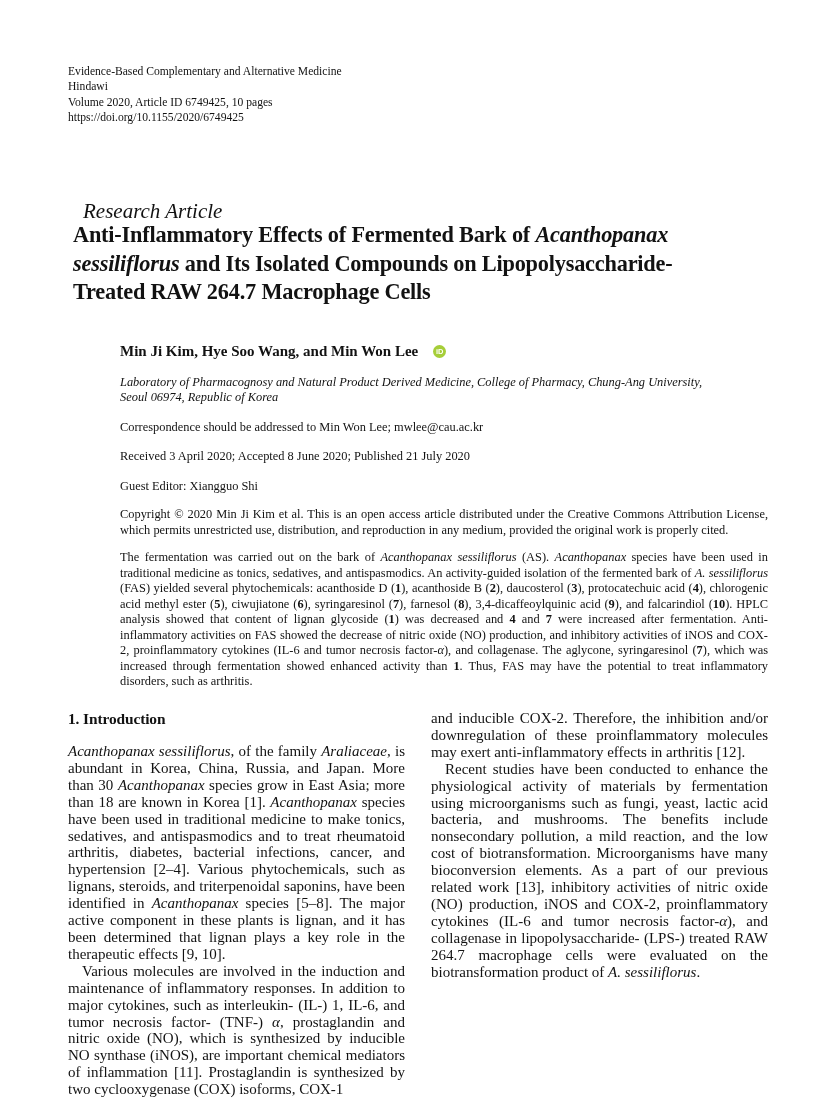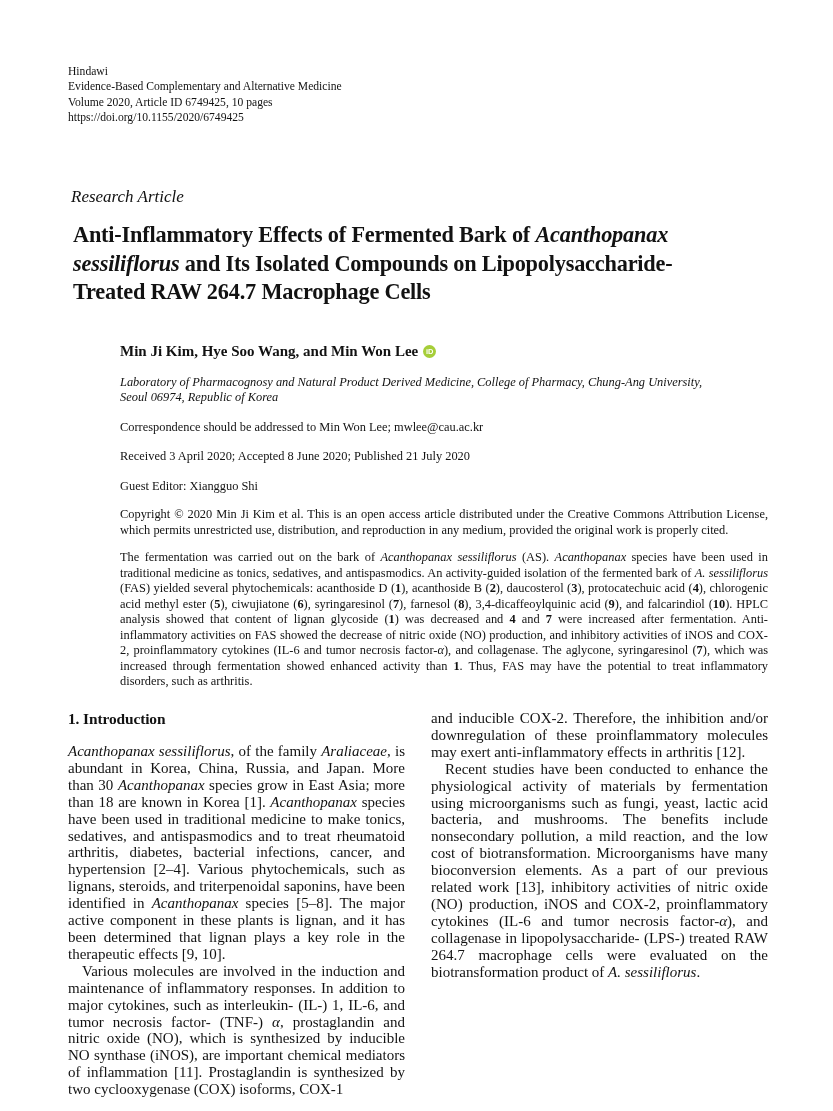--- a/index.html
+++ b/index.html
@@ -13,35 +13,35 @@
   }
   
   .journal-header{
     position:absolute;top:64px;left:68px;
     font-size:11.6px;line-height:15.4px;
   }
   .journal-header a{color:inherit;text-decoration:none;margin-top:20px;}
   
   .article-type{
     position:absolute;top:183px;left:67px;
-    font-size:17px;font-style:italic;font-weight:400;margin:4px;
+    font-size:21px;font-style:italic;font-weight:400;margin:16px;
   }
   .article-title{
     position:absolute;top:215px;left:67px;width:720px;
     font-size:22.3px;line-height:28.6px;font-weight:700;margin:6px;
     letter-spacing:-0.2px;
   }
   
   .front-matter{
     position:absolute;top:344px;left:120px;width:648px;
     font-size:12.4px;line-height:15.5px;
   }
   .authors{
     font-size:15px;font-weight:700;margin:0 0 15px 0;
-    display:flex;align-items:center;gap:5px;
+    display:flex;align-items:center;gap:15px;
   }
   .orcid{
     display:inline-flex;align-items:center;justify-content:center;
     width:13px;height:13px;border-radius:50%;
     background:#a6ce39;color:#ffffff;
     font-family:"Liberation Sans","DejaVu Sans",sans-serif;
     font-size:7.5px;font-weight:700;cursor:pointer;
   }
   .affiliation{font-style:italic;margin:0 0 14px 0;}
   .correspondence{margin:0 0 14px 0;}
@@ -66,22 +66,22 @@
     text-align:justify;
   }
   .col p.indent{text-indent:14px;}
 </style>
 </head>
 <body>
 
 <div class="page">
 
   <div class="journal-header">
+    <div>Evidence-Based Complementary and Alternative Medicine</div>
     <div>Hindawi</div>
-    <div>Evidence-Based Complementary and Alternative Medicine</div>
     <div>Volume 2020, Article ID 6749425, 10 pages</div>
     <div><a href="#">https://doi.org/10.1155/2020/6749425</a></div>
   </div>
 
   <h3 class="article-type">Research Article</h3>
 
   <h1 class="article-title">Anti-Inflammatory Effects of Fermented Bark of <i>Acanthopanax<br>sessiliflorus</i> and Its Isolated Compounds on Lipopolysaccharide-<br>Treated RAW 264.7 Macrophage Cells</h1>
 
   <div class="front-matter">
 

